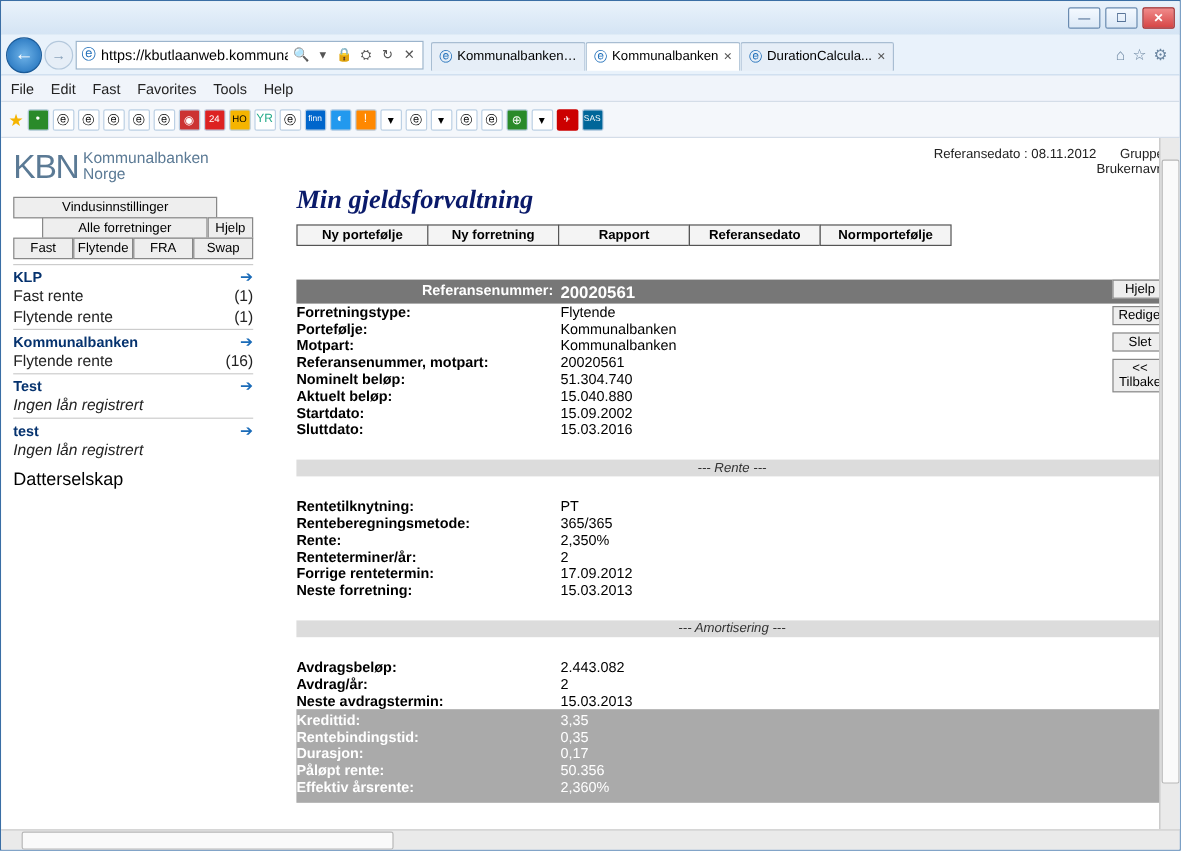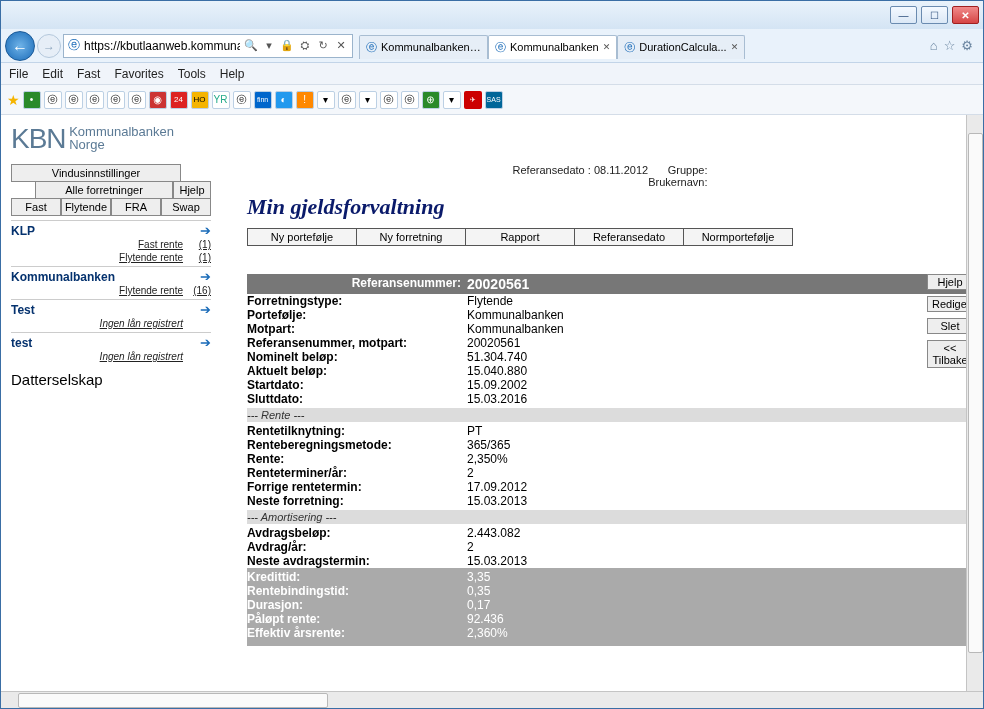--- a/index.html
+++ b/index.html
@@ -41,39 +41,39 @@
 .sb-row{display:flex;padding-left:24px;}
 .sb-row .sb{flex:1;}
 .sb-row .sb.sm{flex:0 0 38px;}
 .sb-tabs{display:flex;}
 .sb-tabs .sb{flex:1;}
 .side-list{margin-top:4px;width:200px;}
 .side-sec{margin-top:2px;}
 .side-head{display:flex;align-items:center;justify-content:space-between;border-top:1px solid #ccc;padding-top:2px;}
 .side-head .nm{font-weight:bold;color:#05326e;font-size:12px;}
 .side-head .arrow{color:#1a6bb8;font-size:13px;}
-.side-line{display:flex;justify-content:flex-end;font-size:10px;color:#222;padding:1px 0;text-decoration:underline;}
+.side-line{display:flex;justify-content:space-between;font-size:13px;color:#222;padding:1px 0;}
 .side-line .cnt{text-align:right;width:28px;}
 .side-em{font-style:italic;color:#222;}
 
 .main{flex:1;}
-.topinfo{display:flex;justify-content:center;font-size:11px;color:#222;margin-top:41px;}
+.topinfo{display:flex;justify-content:flex-end;font-size:11px;color:#222;}
 .h1{font-family:Georgia,serif;font-style:italic;font-weight:bold;font-size:22px;color:#0a1a6a;margin:6px 0 8px;}
 .btnrow{display:flex;gap:0;margin-bottom:10px;}
-.btnrow .mbtn{border:1px solid #555;background:#f4f4f4;padding:2px 0;text-align:center;font-size:11px;width:110px;margin-left:-1px;}
+.btnrow .mbtn{border:1px solid #555;background:#f4f4f4;padding:2px 0;text-align:center;font-size:11px;width:110px;margin-left:-1px;font-weight:bold;}
 .btnrow .mbtn:first-child{margin-left:0;}
 
 .detail{position:relative;}
 .hdr-bar{background:#777;color:#fff;display:flex;padding:2px 0;margin-top:28px;}
 .hdr-bar .lab{flex:0 0 220px;text-align:right;font-weight:bold;padding-right:6px;font-size:12px;}
 .hdr-bar .val{font-weight:bold;font-size:14px;}
 .row{display:flex;padding:0 0;font-size:12px;}
 .row .lab{flex:0 0 220px;font-weight:bold;padding-right:6px;color:#000;}
 .row .val{color:#000;}
-.sec-bar{background:#dcdcdc;font-style:italic;color:#333;font-size:11px;padding:1px 0;margin:2px 0;}
+.sec-bar{background:#dcdcdc;text-align:center;font-style:italic;color:#333;font-size:11px;padding:1px 0;margin:18px 0;}
 .gray-block{background:#aaa;color:#fff;padding:2px 0 6px;}
 .gray-block .row .lab,.gray-block .row .val{color:#fff;}
 
 .right-btns{position:absolute;right:0;top:0;display:flex;flex-direction:column;gap:6px;}
 .rbtn{border:1px solid #888;background:#eee;padding:1px 4px;font-size:11px;width:46px;text-align:center;}
 
 
 .hscroll{height:17px;background:#eaeaea;border-top:1px solid #c4c4c4;display:flex;align-items:center;}
 .hthumb{height:15px;background:#fafafa;border:1px solid #b8b8b8;border-radius:2px;margin:0 17px;width:310px;}
 .vscroll{position:absolute;right:0;top:0;bottom:0;width:17px;background:#eaeaea;border-left:1px solid #c4c4c4;}
@@ -355,21 +355,21 @@
               <div class="row">
                 <div class="lab">Rentebindingstid:</div>
                 <div class="val">0,35</div>
               </div>
               <div class="row">
                 <div class="lab">Durasjon:</div>
                 <div class="val">0,17</div>
               </div>
               <div class="row">
                 <div class="lab">Påløpt rente:</div>
-                <div class="val">92.436</div>
+                <div class="val">50.356</div>
               </div>
               <div class="row">
                 <div class="lab">Effektiv årsrente:</div>
                 <div class="val">2,360%</div>
               </div>
             </div>
         </div>
       </div>
 
     </div>

